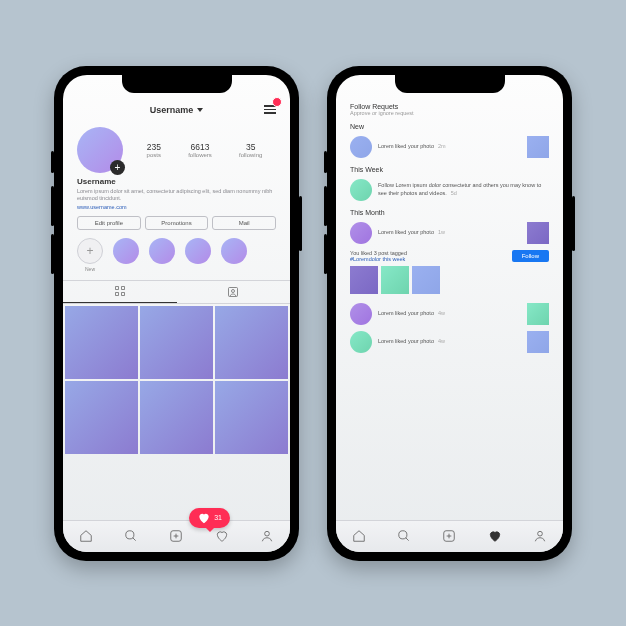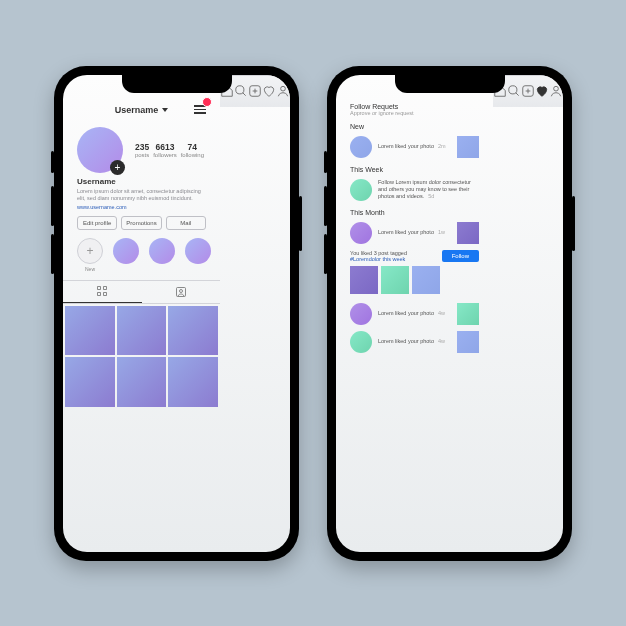--- a/index.html
+++ b/index.html
@@ -29,21 +29,21 @@
   .phone .sb3 { left:-3px; top:168px; width:3px; height:40px; }
   .phone .sb4 { right:-3px; top:130px; width:3px; height:55px; }
   .screen {
     width: 100%;
     height: 100%;
     background: linear-gradient(#fdfdfd,#e9ecee);
     border-radius: 24px;
     overflow: hidden;
     position: relative;
     display:flex;
-    flex-direction:row;
+    flex-direction:column;
   }
   .notch {
     position: absolute;
     top: 0; left: 50%;
     transform: translateX(-50%);
     width: 110px; height: 18px;
     background: #000;
     border-bottom-left-radius: 12px;
     border-bottom-right-radius: 12px;
     z-index: 5;
@@ -54,21 +54,21 @@
   .header-row .menu-icon { position:absolute; right:14px; display:flex; flex-direction:column; gap:2px; }
   .header-row .menu-icon span { width:12px; height:1.5px; background:#333; display:block; }
   .header-row .badge { position:absolute; right:8px; top:-2px; width:10px; height:10px; border-radius:50%; background:#ff2d55; border:1px solid #fff; }
   .chev { display:inline-block; margin-left:4px; width:0; height:0; border-left:3px solid transparent; border-right:3px solid transparent; border-top:4px solid #333; }
 
   
   .prof-top { display:flex; padding:6px 14px 4px; gap:10px; }
   .avatar-lg { width:46px; height:46px; border-radius:50%; background:linear-gradient(135deg,#a8b5f5,#b38be8); position:relative; }
   .avatar-lg .plus { position:absolute; right:-2px; bottom:-2px; width:15px; height:15px; border-radius:50%; background:#2b2b2b; color:#fff; font-size:10px; line-height:15px; text-align:center; }
   .stats { flex:1; display:flex; justify-content:space-around; align-items:center; text-align:center; }
-  .stats .num { font-size:8.5px; font-weight:700; color:#333; }
+  .stats .num { font-size:8.5px; font-weight:400; color:#333; }
   .stats .lbl { font-size:6px; color:#888; }
   .bio { padding:0 14px 6px; }
   .bio .uname { font-size:8px; font-weight:600; color:#333; }
   .bio .desc { font-size:5.5px; color:#8a8a90; line-height:1.3; margin-top:2px; }
   .bio .link { font-size:5.5px; color:#2b5db8; margin-top:2px; }
   .btn-row { display:flex; gap:4px; padding:0 14px 8px; }
   .btn-row .btn { flex:1; border:1px solid #bfc0c6; border-radius:3px; height:14px; font-size:6px; display:flex; align-items:center; justify-content:center; color:#555; background:transparent; }
   .highlights { display:flex; gap:10px; padding:0 14px 8px; }
   .hl { text-align:center; }
   .hl .circ { width:26px; height:26px; border-radius:50%; background:linear-gradient(135deg,#a8b5f5,#b38be8); margin-bottom:2px; }
@@ -140,21 +140,21 @@
         <div class="stats">
           <div>
             <div class="num">235</div>
             <div class="lbl">posts</div>
           </div>
           <div>
             <div class="num">6613</div>
             <div class="lbl">followers</div>
           </div>
           <div>
-            <div class="num">74</div>
+            <div class="num">35</div>
             <div class="lbl">following</div>
           </div>
         </div>
       </div>
 
       <div class="bio">
         <div class="uname">Username</div>
         <div class="desc">Lorem ipsum dolor sit amet, consectetur adipiscing elit, sed diam nonummy nibh euismod tincidunt.</div>
         <div class="link">www.username.com</div>
       </div>

